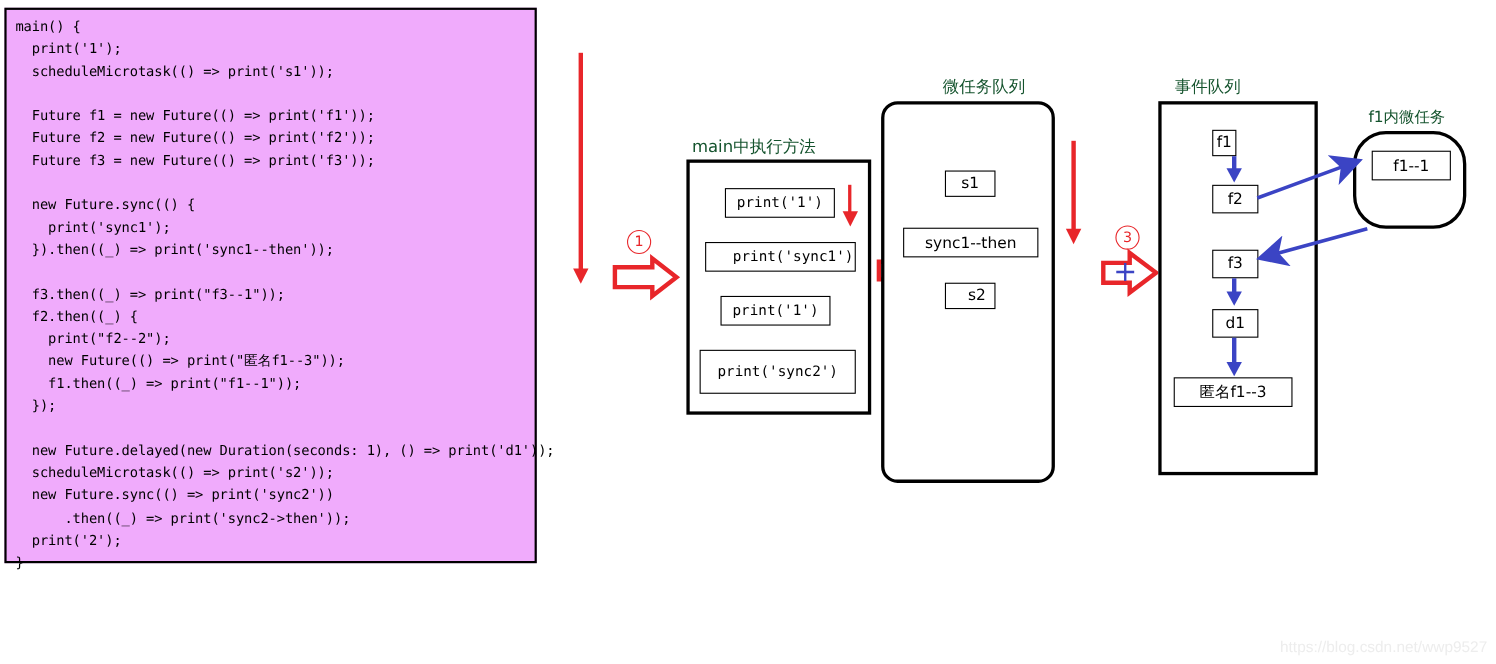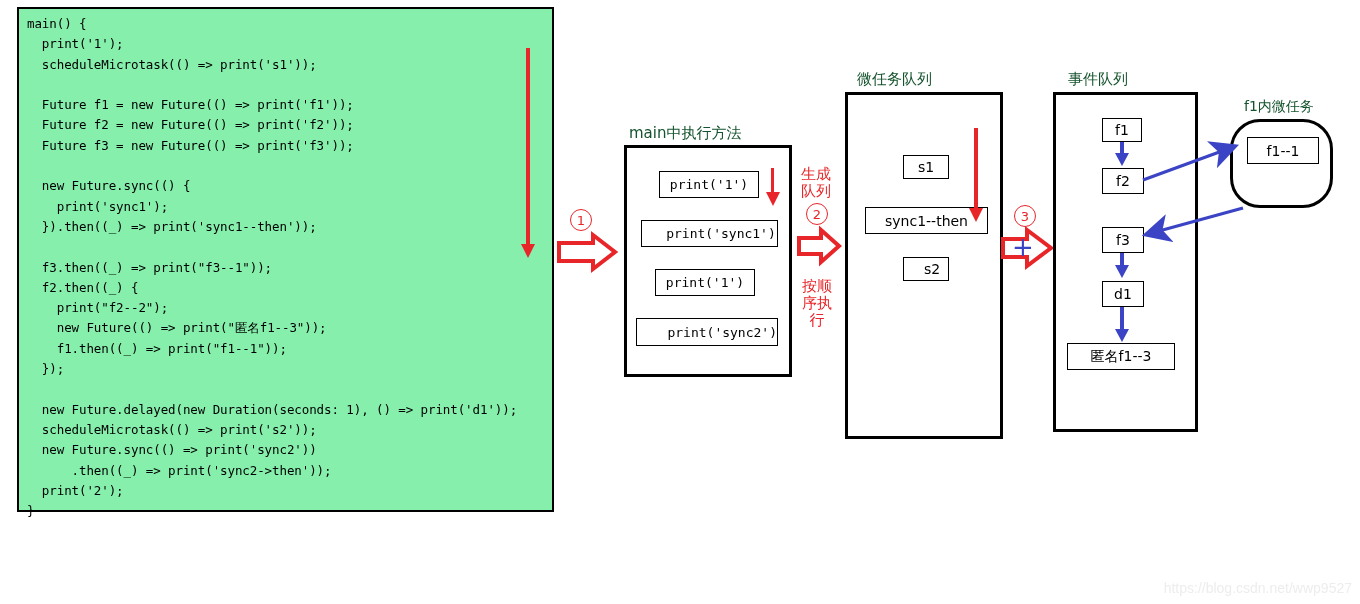--- a/index.html
+++ b/index.html
@@ -14,27 +14,27 @@
     position: relative;
     width: 1360px;
     height: 604px;
     background: #ffffff;
     overflow: hidden;
   }
 
   
   #code-panel {
     position: absolute;
-    left: 17px;
+    left: 4px;
     top: 7px;
-    width: 537px;
+    width: 484px;
     height: 505px;
     border: 2px solid #000000;
     box-sizing: border-box;
-    background: #86efac;
+    background: #f0abfc;
   }
   #code-text {
     position: absolute;
     left: 8px;
     top: 5px;
     margin: 0;
     font-family: "DejaVu Sans Mono", monospace;
     font-size: 12.5px;
     line-height: 20.3px;
     color: #000000;
@@ -196,21 +196,21 @@
   <div class="panel" style="left:624px; top:145px; width:168px; height:232px;">
     <div class="task-box" style="left:32px; top:23px; width:100px; height:27px;">
       <span>print('1')</span>
     </div>
     <div class="task-box" style="left:14px; top:72px; width:137px; height:27px;padding-left:23px;">
       <span>print('sync1')</span>
     </div>
     <div class="task-box" style="left:28px; top:121px; width:100px; height:27px;">
       <span>print('1')</span>
     </div>
-    <div class="task-box" style="left:9px; top:170px; width:142px; height:28px;justify-content:flex-end;">
+    <div class="task-box" style="left:9px; top:170px; width:142px; height:40px;">
       <span>print('sync2')</span>
     </div>
   </div>
 
   <div class="red-vline" style="left:771px; top:168px; width:3px; height:26px;"></div>
   <div class="red-arrowhead-down" style="left:766px; top:192px;"></div>
 
   <div class="red-note" style="left:799px; top:166px;">生成
 队列</div>
   <div class="circle-num" style="left:806px; top:203px;">
@@ -219,21 +219,21 @@
   <div class="block-arrow" style="left:797px; top:228px;">
     <svg width="44" height="36" viewBox="0 0 44 36">
       <polygon points="2,10 24,10 24,2 42,18 24,34 24,26 2,26" fill="#ffffff" stroke="#e8262a" stroke-width="4" stroke-linejoin="miter"></polygon>
     </svg>
   </div>
   <div class="red-note" style="left:800px; top:278px;">按顺
 序执
 行</div>
 
   <div class="panel-title" style="left:857px; top:70px;">微任务队列</div>
-  <div class="panel" style="left:845px; top:92px; width:158px; height:347px;">
+  <div class="panel" style="left:801px; top:92px; width:158px; height:347px;border-radius:15px;">
     <div class="task-box sans" style="left:55px; top:60px; width:46px; height:24px;">
       <span>s1</span>
     </div>
     <div class="task-box sans" style="left:17px; top:112px; width:123px; height:27px;">
       <span>sync1--then</span>
     </div>
     <div class="task-box sans" style="left:55px; top:162px; width:46px; height:24px;padding-left:12px;">
       <span>s2</span>
     </div>
   </div>
@@ -246,21 +246,21 @@
   </div>
   <div class="block-arrow" style="left:1001px; top:227px;">
     <svg width="52" height="42" viewBox="0 0 52 42">
       <polygon points="2,12 26,12 26,3 50,21 26,39 26,30 2,30" fill="#ffffff" stroke="#e8262a" stroke-width="4" stroke-linejoin="miter"></polygon>
     </svg>
   </div>
   <div class="plus-sign" style="left: 1012px; top: 234px;">+</div>
 
   <div class="panel-title" style="left:1068px; top:70px;">事件队列</div>
   <div class="panel" style="left:1053px; top:92px; width:145px; height:340px;">
-    <div class="task-box sans" style="left:46px; top:23px; width:40px; height:24px;">
+    <div class="task-box sans" style="left:46px; top:23px; width:22px; height:24px;">
       <span>f1</span>
     </div>
     <div class="blue-vline" style="left:64px; top:47px; width:4px; height:14px;"></div>
     <div class="blue-arrowhead-down" style="left:59px; top:58px;"></div>
 
     <div class="task-box sans" style="left:46px; top:73px; width:42px; height:26px;">
       <span>f2</span>
     </div>
 
     <div class="task-box sans" style="left:46px; top:132px; width:42px; height:26px;">

